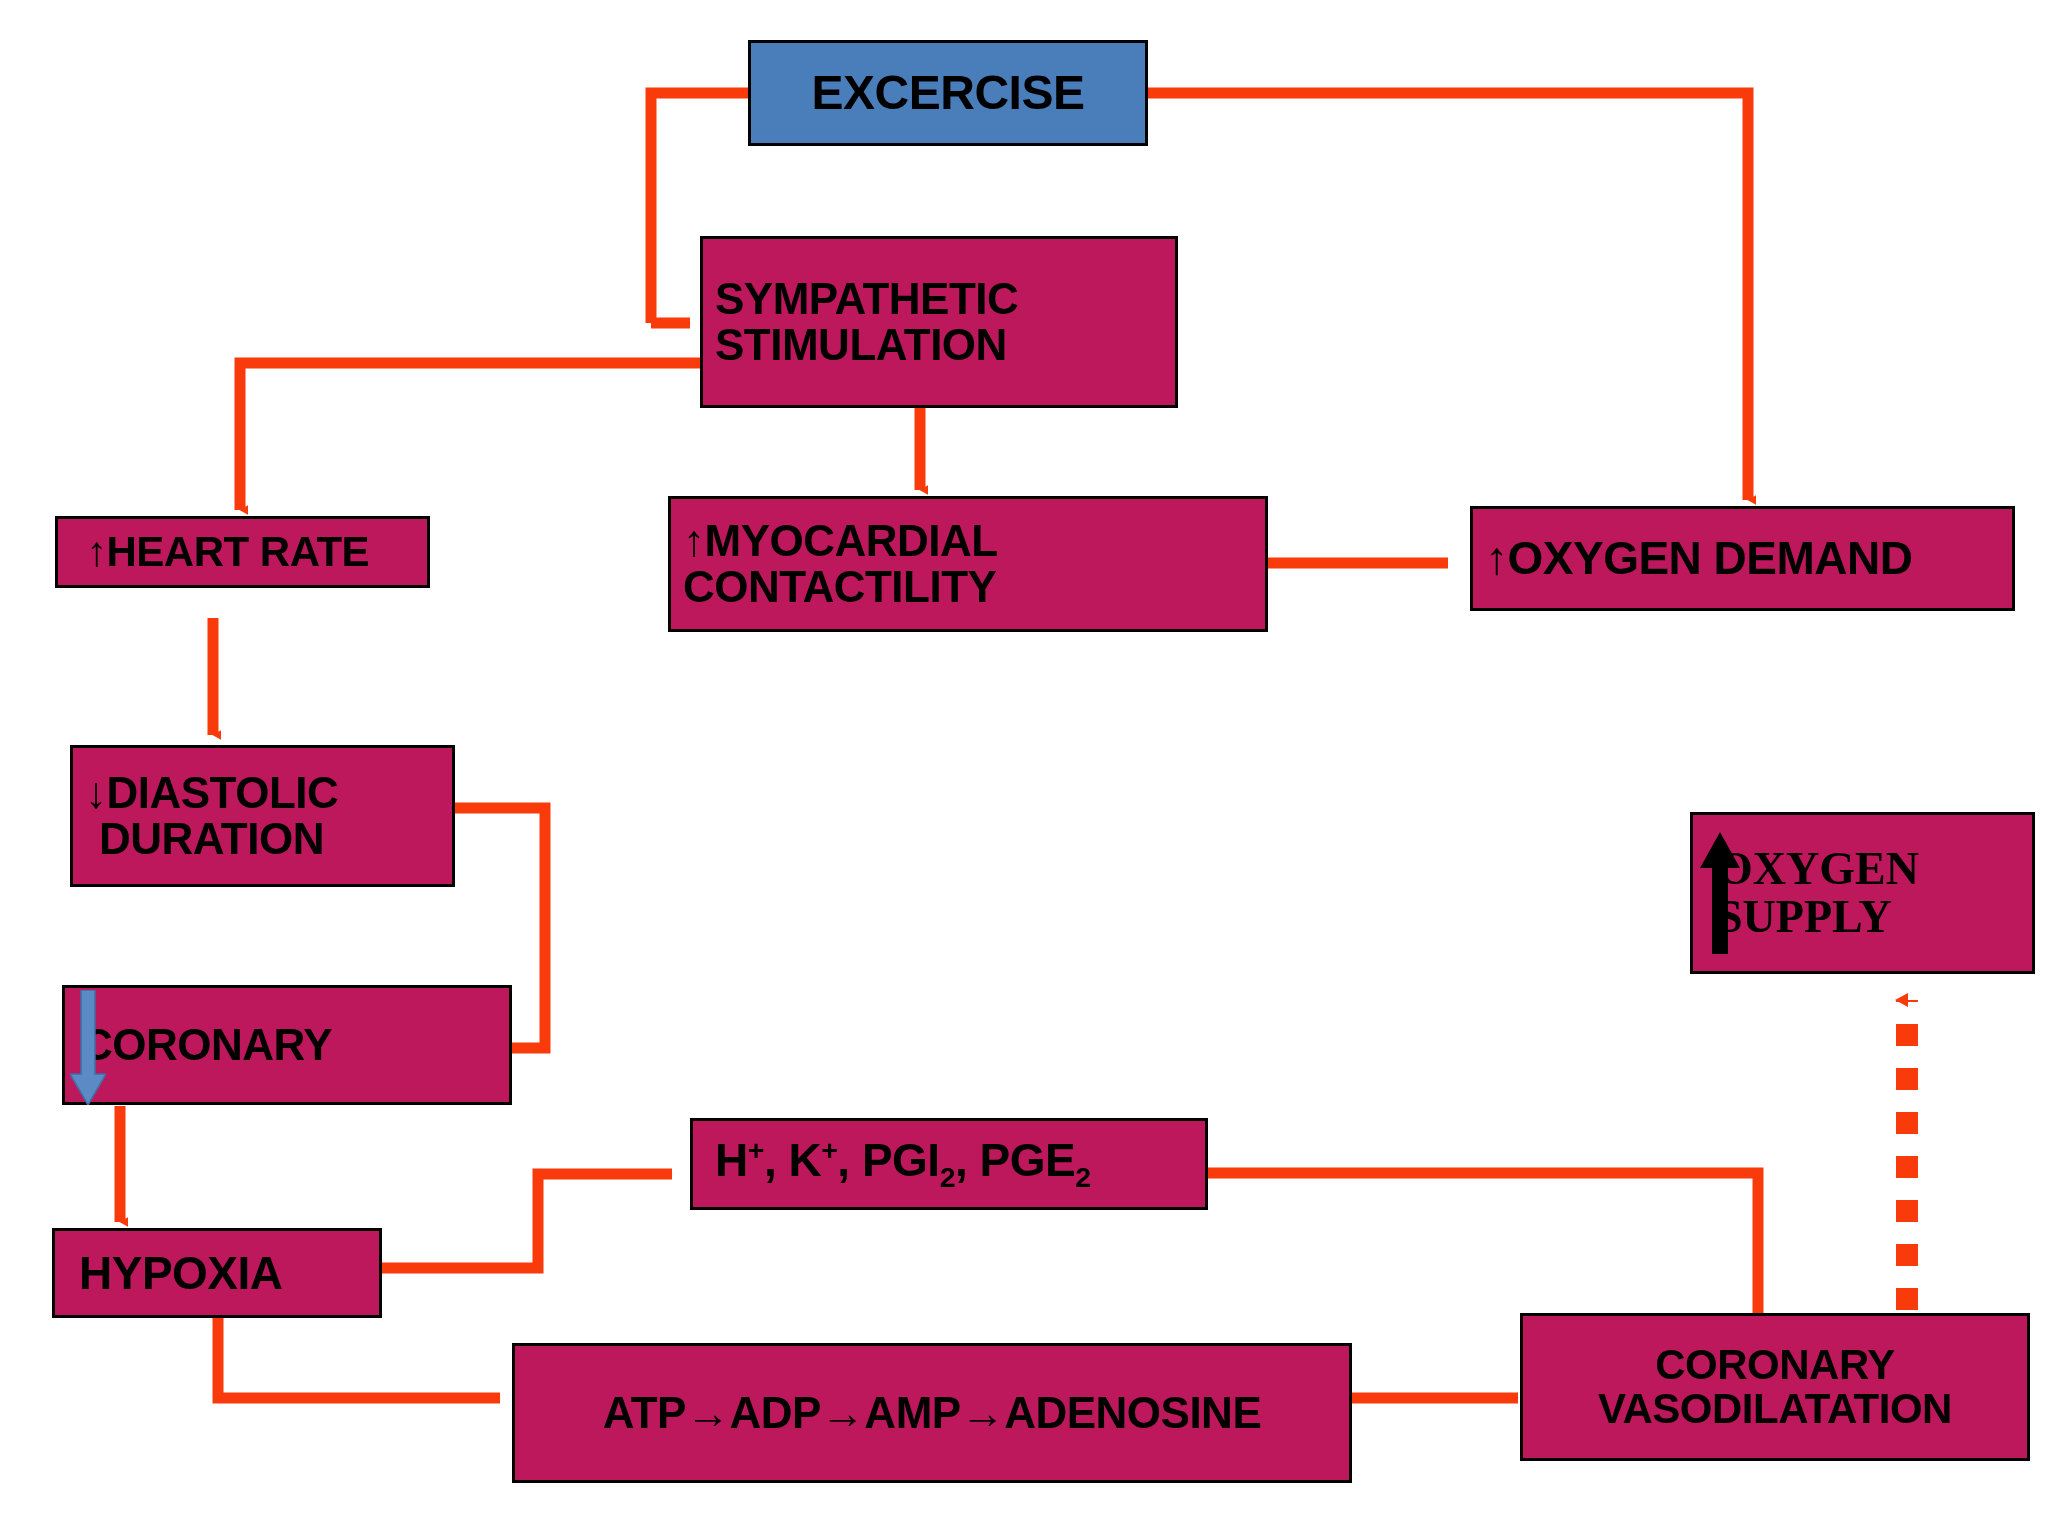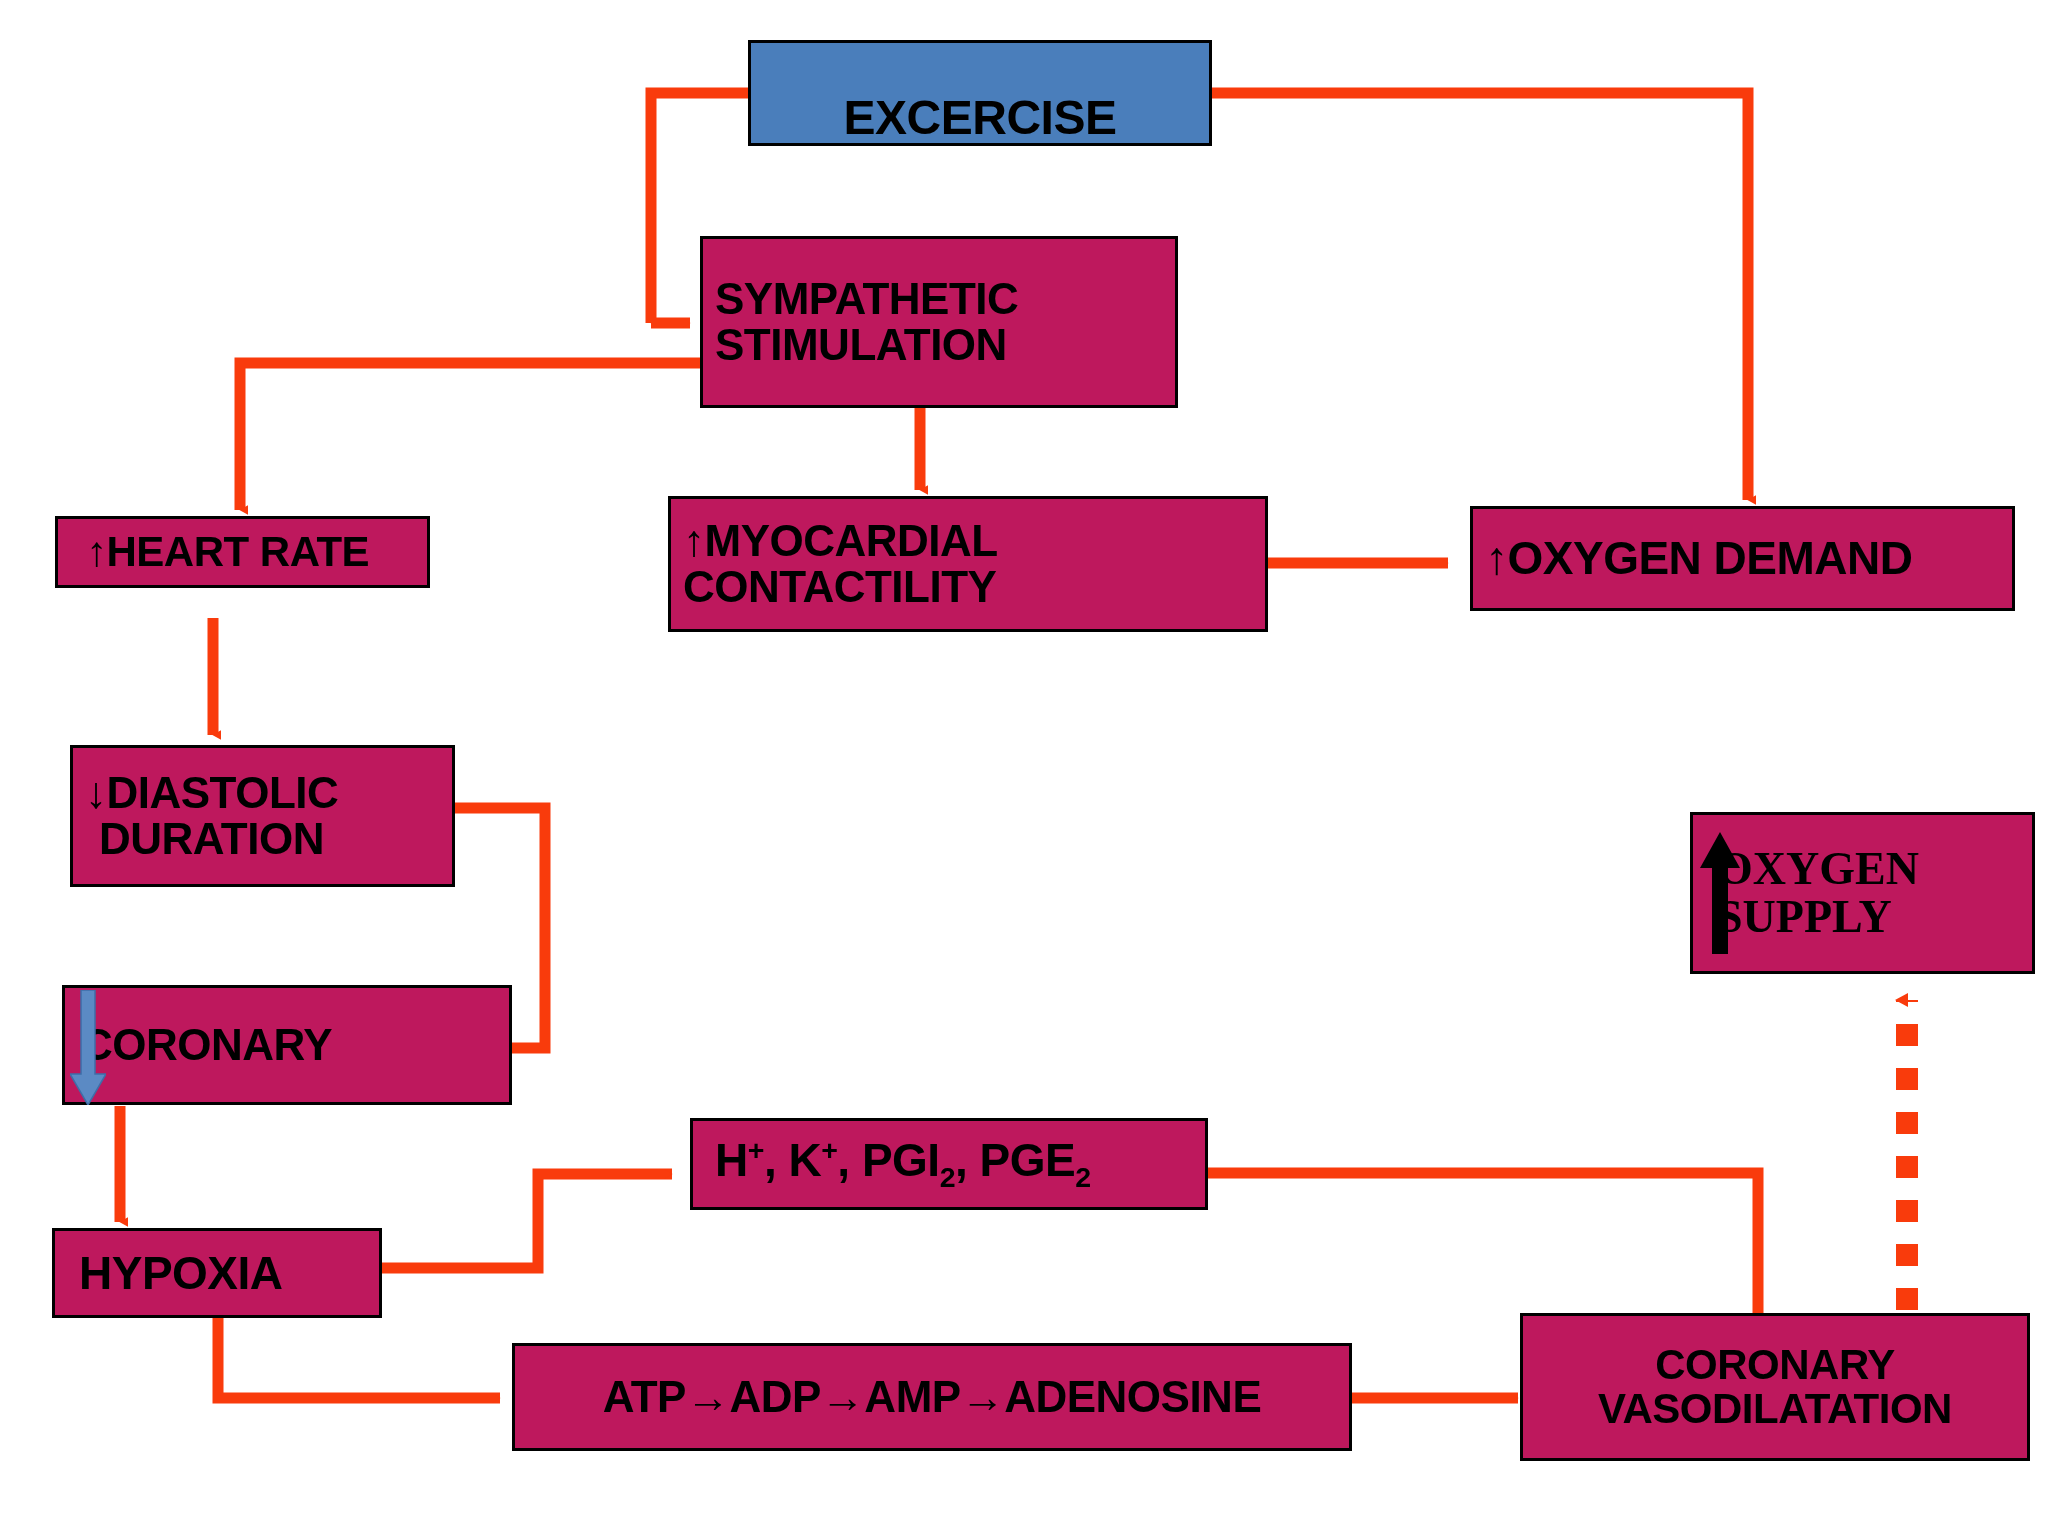--- a/index.html
+++ b/index.html
@@ -114,21 +114,21 @@
       <path d="M 218,1302 L 218,1398 L 500,1398" marker-end="url(#ah-right)"></path>
 
       <path d="M 1208,1173 L 1758,1173 L 1758,1318" marker-end="url(#ah-down)"></path>
 
       <path d="M 1352,1398 L 1518,1398" marker-end="url(#ah-right)"></path>
     </g>
 
     <path d="M 1907,1310 L 1907,1000" stroke="#f93b0c" stroke-width="22" fill="none" stroke-dasharray="22 22" stroke-linecap="butt" marker-end="url(#ah-up-fat)"></path>
   </svg>
 
-  <div class="node blue center" style="left:748px; top:40px; width:464px; height:106px; font-size:48px;align-items:flex-end;">
+  <div class="node blue center" style="left:748px; top:40px; width:400px; height:106px; font-size:48px;">
     <span class="txt">EXCERCISE</span>
   </div>
 
   <div class="node" style="left:700px; top:236px; width:478px; height:172px; font-size:44px;">
     <span class="txt">
       <span style="display:block;">SYMPATHETIC</span>
       <span style="display:block;">STIMULATION</span>
     </span>
   </div>
 
@@ -166,21 +166,21 @@
   <div class="node" style="left:690px; top:1118px; width:518px; height:92px; font-size:46px;align-items:center;">
     <span class="txt" style="padding-left:22px;">
       H<sup>+</sup>, K<sup>+</sup>, PGI<sub>2</sub>, PGE<sub>2</sub>
     </span>
   </div>
 
   <div class="node" style="left:52px; top:1228px; width:330px; height:90px; font-size:46px;text-align:center;">
     <span class="txt" style="padding-left:24px;">HYPOXIA</span>
   </div>
 
-  <div class="node center" style="left:512px; top:1343px; width:840px; height:108px; font-size:44px;">
+  <div class="node center" style="left:512px; top:1343px; width:840px; height:140px; font-size:44px;">
     <span class="txt">ATP→ADP→AMP→ADENOSINE</span>
   </div>
 
   <div class="node center" style="left:1520px; top:1313px; width:510px; height:148px; font-size:42px;">
     <span class="txt">
       <span style="display:block;">CORONARY</span>
       <span style="display:block;">VASODILATATION</span>
     </span>
   </div>
 

